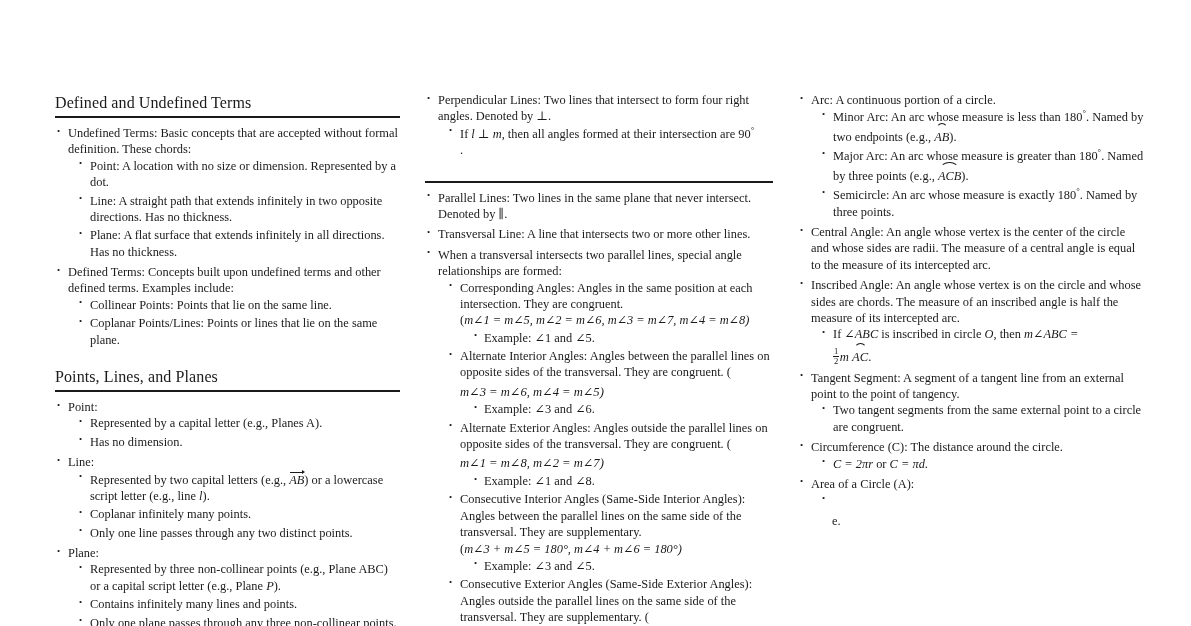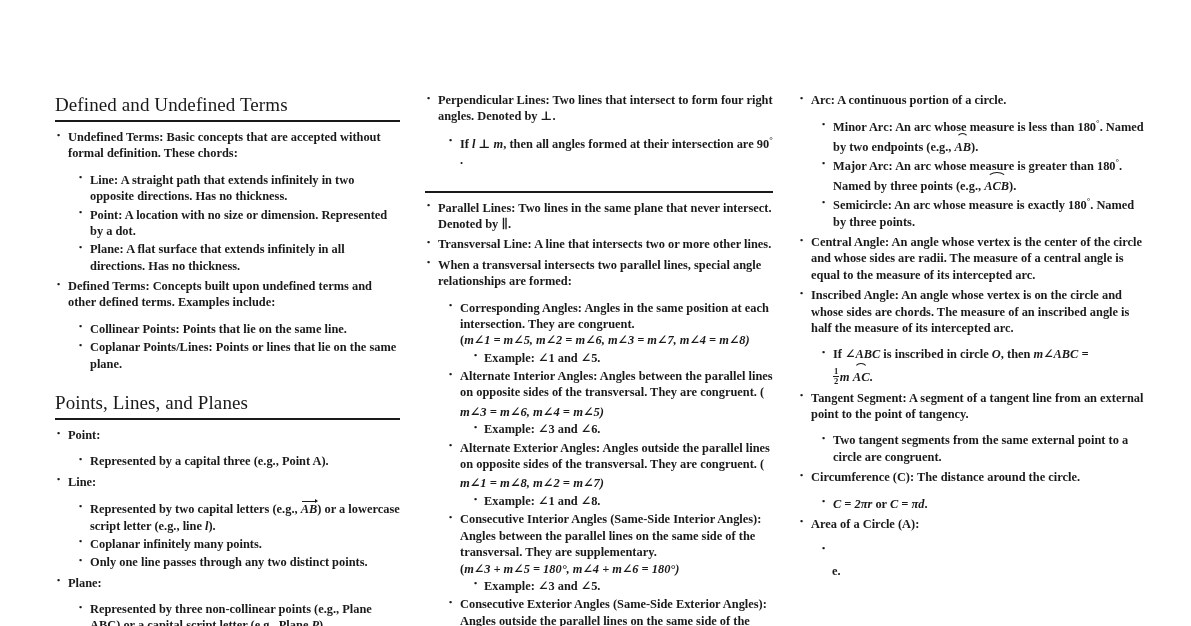--- a/index.html
+++ b/index.html
@@ -27,21 +27,21 @@
   .column {
     width: 345px;
     flex: 0 0 345px;
     overflow: hidden;
     height: 534px;
   }
   .column.col2, .column.col3 { width: 348px; flex-basis: 348px; }
 
   
   .section-head {
-    font-size: 19px;
+    font-size: 16px;
     font-weight: normal;
     line-height: 1.32;
     margin: 0 0 3px 0;
     padding: 0;
     letter-spacing: .1px;
   }
   .section-rule {
     border: 0;
     border-top: 2.2px solid #1a1a1a;
     margin: 0 0 7px 0;
@@ -54,33 +54,32 @@
   ul {
     list-style: none;
     margin: 0;
     padding: 0;
   }
   li {
     position: relative;
     font-size: 12.4px;
     line-height: 1.32;
     margin: 0 0 4px 0;
-    font-weight: bold;
   }
   li::before {
     content: "\2022";
     position: absolute;
     font-size: 9px;
     line-height: 1.32;
   }
   
   ul.lvl1 > li { padding-left: 13px; }
   ul.lvl1 > li::before { left: 2px; top: 0.5px; }
   
-  ul.lvl2 { margin-top: 10px; }
+  ul.lvl2 { margin-top: 0; }
   ul.lvl2 > li { padding-left: 13px; margin-bottom: 2px; }
   ul.lvl2 > li::before { left: 2px; top: 0.5px; }
   
   ul.lvl3 { margin-top: 1px; }
   ul.lvl3 > li { padding-left: 13px; margin-bottom: 2px; }
   ul.lvl3 > li::before { left: 3px; top: 0.5px; }
 
   ul.lvl2 { padding-left: 9px; }
   ul.lvl3 { padding-left: 11px; }
   li.empty-bullet { min-height: 13px; margin-bottom: 2px; }
@@ -168,22 +167,22 @@
 
   <div class="column col1">
 
     <div class="section">
       <h2 class="section-head">Defined and Undefined Terms</h2>
       <hr class="section-rule">
       <ul class="lvl1">
         <li>
           <span>Undefined Terms: Basic concepts that are accepted without formal definition. These chords:</span>
           <ul class="lvl2">
+            <li>Point: A location with no size or dimension. Represented by a dot.</li>
             <li>Line: A straight path that extends infinitely in two opposite directions. Has no thickness.</li>
-            <li>Point: A location with no size or dimension. Represented by a dot.</li>
             <li>Plane: A flat surface that extends infinitely in all directions. Has no thickness.</li>
           </ul>
         </li>
         <li>
           <span>Defined Terms: Concepts built upon undefined terms and other defined terms. Examples include:</span>
           <ul class="lvl2">
             <li>Collinear Points: Points that lie on the same line.</li>
             <li>Coplanar Points/Lines: Points or lines that lie on the same plane.</li>
           </ul>
         </li>
@@ -191,21 +190,22 @@
     </div>
 
     <div class="section">
       <h2 class="section-head">Points, Lines, and Planes</h2>
       <hr class="section-rule">
       <ul class="lvl1">
 
         <li>
           <span>Point:</span>
           <ul class="lvl2">
-            <li>Represented by a capital three (e.g., Point A).</li>
+            <li>Represented by a capital letter (e.g., Planes A).</li>
+            <li>Has no dimension.</li>
           </ul>
         </li>
 
         <li>
           <span>Line:</span>
           <ul class="lvl2">
             <li><span>Represented by two capital letters (e.g., </span><span class="vec"><span class="bar"></span><span>AB</span></span><span>) or a lowercase script letter (e.g., line </span><span class="math">l</span><span>).</span></li>
             <li>Coplanar infinitely many points.</li>
             <li>Only one line passes through any two distinct points.</li>
           </ul>

